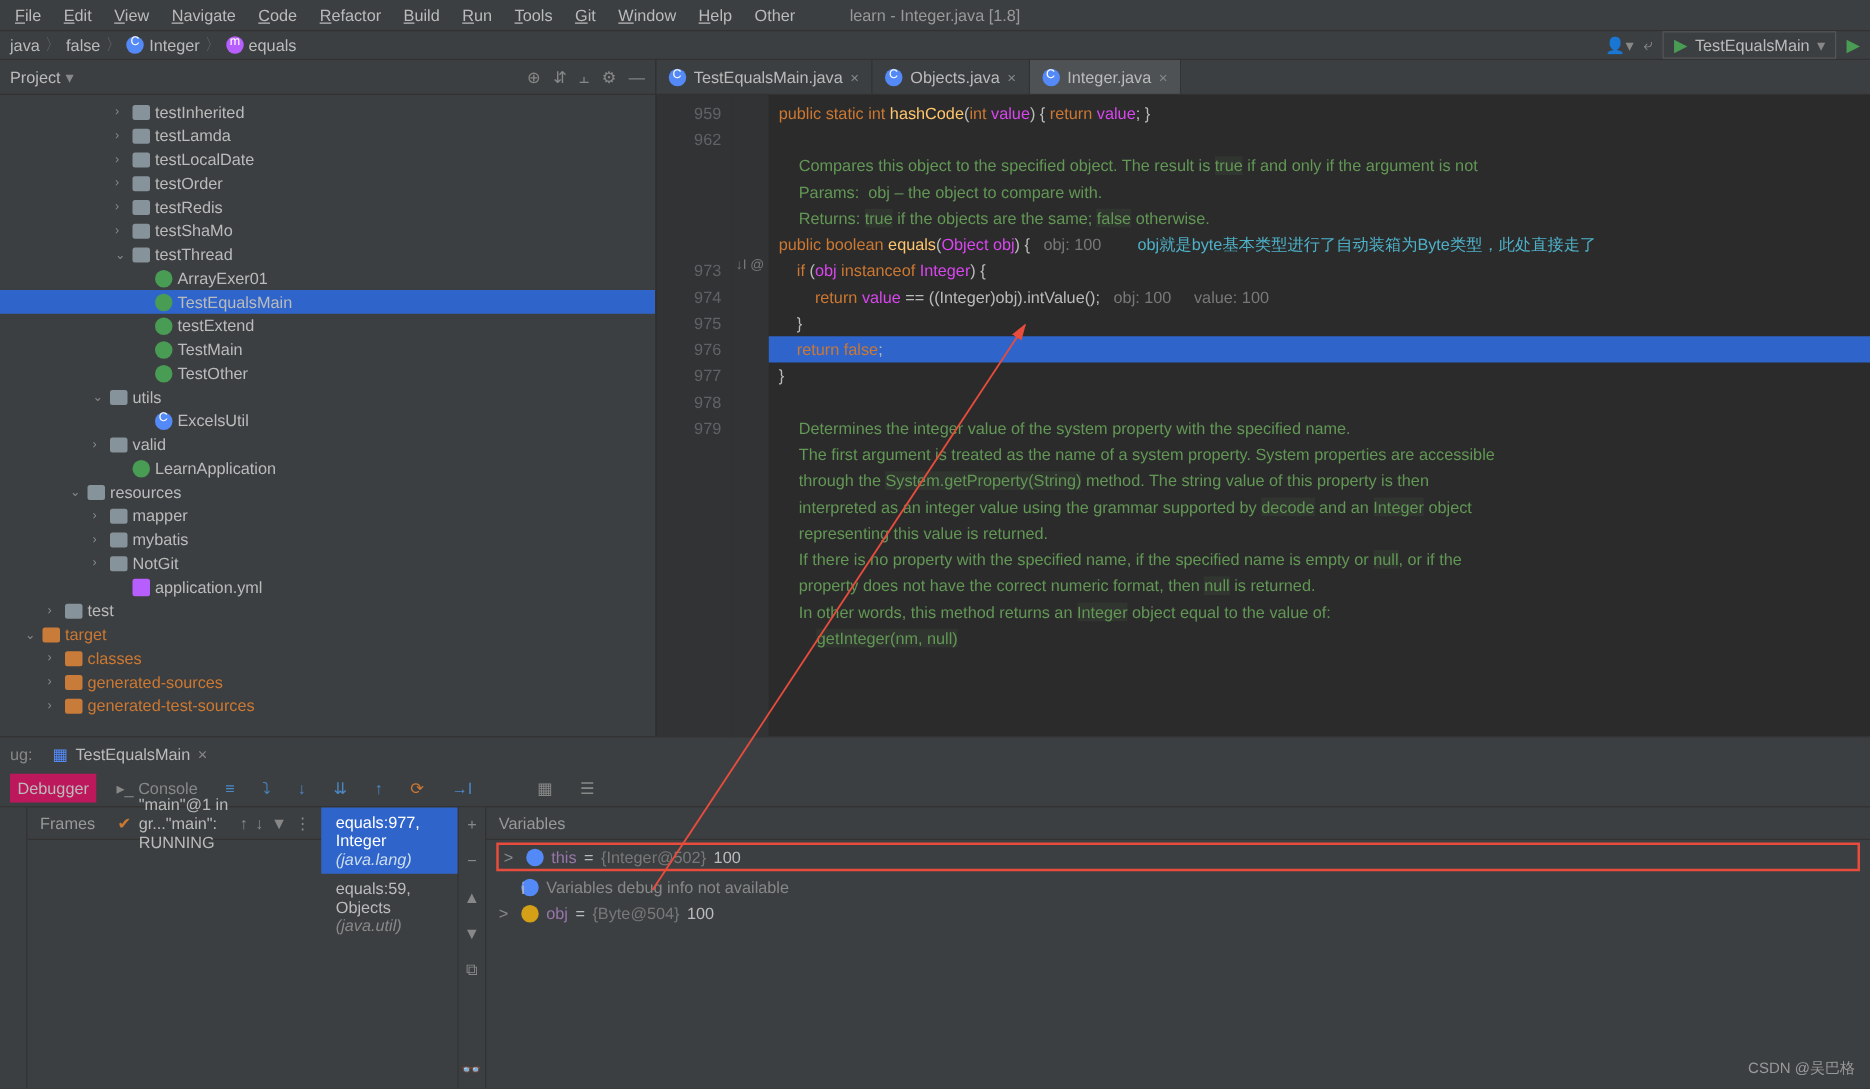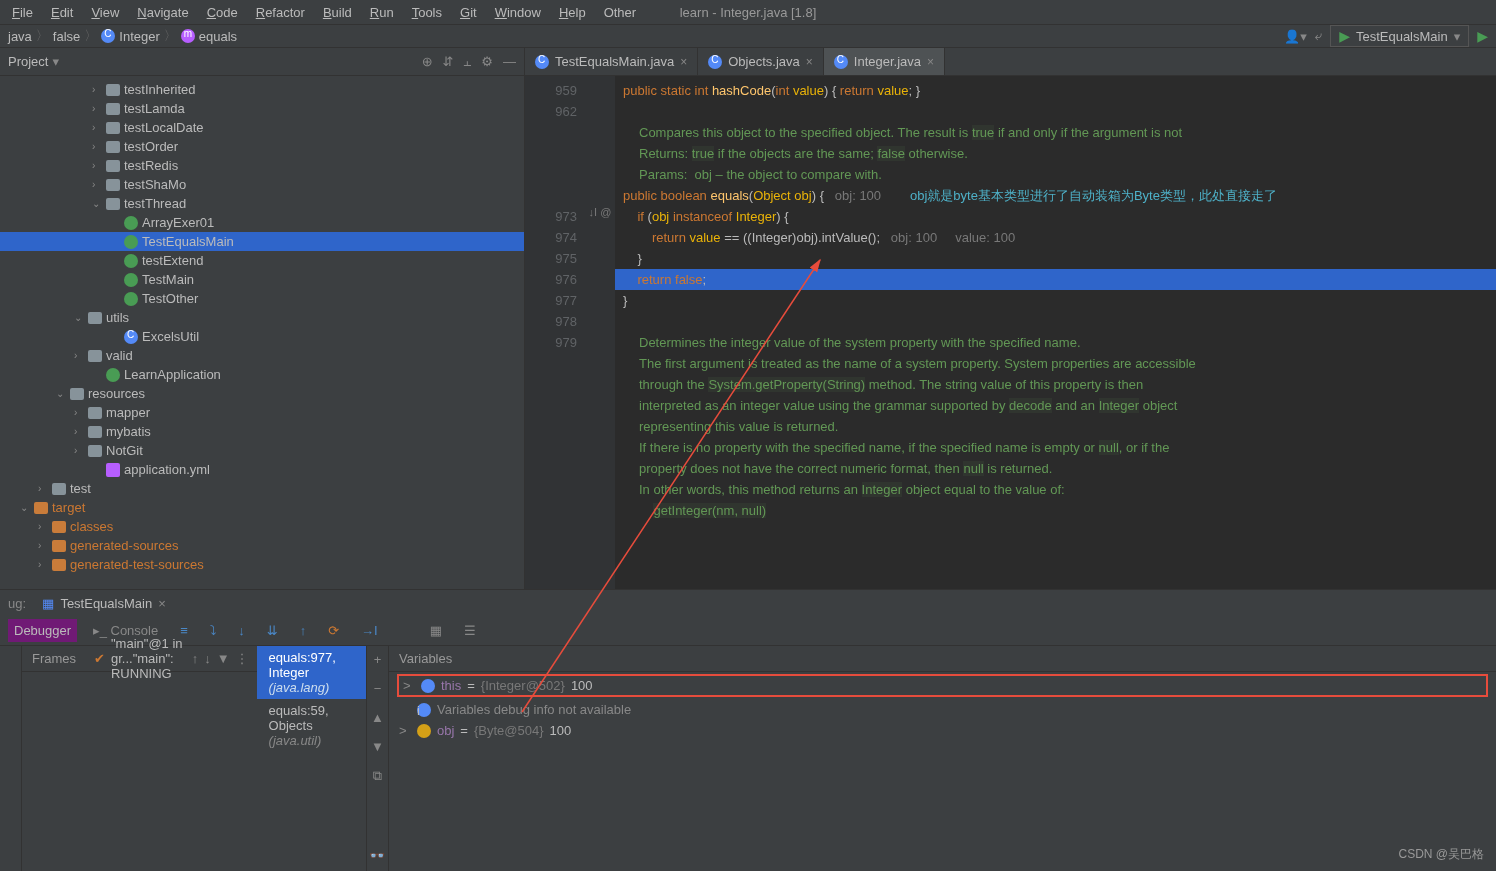--- a/index.html
+++ b/index.html
@@ -48,31 +48,31 @@
 .editor{flex:1;display:flex;overflow:auto;position:relative}
 .gutter{width:60px;background:#313335;color:#606366;text-align:right;padding:4px 8px 4px 0}
 .gutter .ln{height:21px;line-height:21px}
 .gutter2{width:30px;background:#313335;padding:4px 0}
 .gutter2 .mark{height:21px;text-align:center;color:#787878;font-size:11px}
 .code{flex:1;padding:4px 0;font-family:Consolas,monospace;font-size:14px;line-height:21px}
 .code .line{height:21px;white-space:pre;padding-left:8px}
 .code .line.hl{background:#2f65ca}
 .kw{color:#cc7832}
 .fn{color:#ffc66d}
-.param{color:#eab308}
+.param{color:#d946ef}
 .doc{color:#629755}
 .code-tag{color:#629755;font-family:Liberation Sans, sans-serif;background:rgba(98,151,85,0.1)}
 .hint{color:#787878}
 .anno{color:#4eb1c8}
 .debug-pane{height:282px;background:#3c3f41;border-top:1px solid #323232;display:flex;flex-direction:column}
 .debug-tab-row{display:flex;align-items:center;height:26px;padding:0 8px;gap:8px}
 .debug-tab{display:flex;align-items:center;gap:6px;padding:3px 8px}
 .debug-controls{display:flex;align-items:center;height:30px;padding:0 8px;gap:10px;border-bottom:1px solid #323232}
 .debug-controls .btn{color:#888;cursor:pointer;padding:4px 6px}
-.debug-controls .btn.active{background:#701a75;color:#bbb}
+.debug-controls .btn.active{background:#be185d;color:#bbb}
 .debug-body{flex:1;display:flex}
 .frames-pane{width:345px;border-right:1px solid #323232;display:flex;flex-direction:row}
 .frames-header{height:26px;display:flex;align-items:center;padding:0 10px;border-bottom:1px solid #323232;color:#999}
 .thread-row{display:flex;align-items:center;height:26px;padding:0 8px;gap:6px;border-bottom:1px solid #323232}
 .thread-row .check{color:#cc7832}
 .frame-item{padding:4px 12px;color:#bbb}
 .frame-item.sel{background:#2f65ca;color:#fff}
 .frame-item .dim{color:#888;font-style:italic}
 .frame-item.sel .dim{color:#cde}
 .vars-pane{flex:1;display:flex;flex-direction:column}
@@ -348,22 +348,22 @@
             <div class="mark"></div>
             <div class="mark"></div>
             <div class="mark"></div>
             <div class="mark"></div>
             <div class="mark"></div>
           </div>
         <div class="code" id="code">
             <div class="line"><span class="kw">public static int</span> <span class="fn">hashCode</span>(<span class="kw">int</span> <span class="param">value</span>) { <span class="kw">return</span> <span class="param">value</span>; }</div>
             <div class="line"></div>
             <div class="line doc" style="padding-left: 24px;"><span class="doc">Compares this object to the specified object. The result is <span class="code-tag">true</span> if and only if the argument is not</span></div>
+            <div class="line doc" style="padding-left: 24px;"><span class="doc">Params:  obj – the object to compare with.</span></div>
             <div class="line doc" style="padding-left: 24px;"><span class="doc">Returns: <span class="code-tag">true</span> if the objects are the same; <span class="code-tag">false</span> otherwise.</span></div>
-            <div class="line doc" style="padding-left: 24px;"><span class="doc">Params:  obj – the object to compare with.</span></div>
             <div class="line"><span class="kw">public boolean</span> <span class="fn">equals</span>(<span class="param">Object obj</span>) {   <span class="hint">obj: 100</span>        <span class="anno">obj就是byte基本类型进行了自动装箱为Byte类型，此处直接走了</span></div>
             <div class="line">    <span class="kw">if</span> (<span class="param">obj</span> <span class="kw">instanceof</span> <span class="param">Integer</span>) {</div>
             <div class="line">        <span class="kw">return</span> <span class="param">value</span> == ((Integer)obj).intValue();   <span class="hint">obj: 100     value: 100</span></div>
             <div class="line">    }</div>
             <div class="line hl">    <span class="kw">return false</span>;</div>
             <div class="line">}</div>
             <div class="line"></div>
             <div class="line doc" style="padding-left: 24px;"><span class="doc">Determines the integer value of the system property with the specified name.</span></div>
             <div class="line doc" style="padding-left: 24px;"><span class="doc">The first argument is treated as the name of a system property. System properties are accessible</span></div>
             <div class="line doc" style="padding-left: 24px;"><span class="doc">through the <span class="code-tag">System.getProperty(String)</span> method. The string value of this property is then</span></div>

